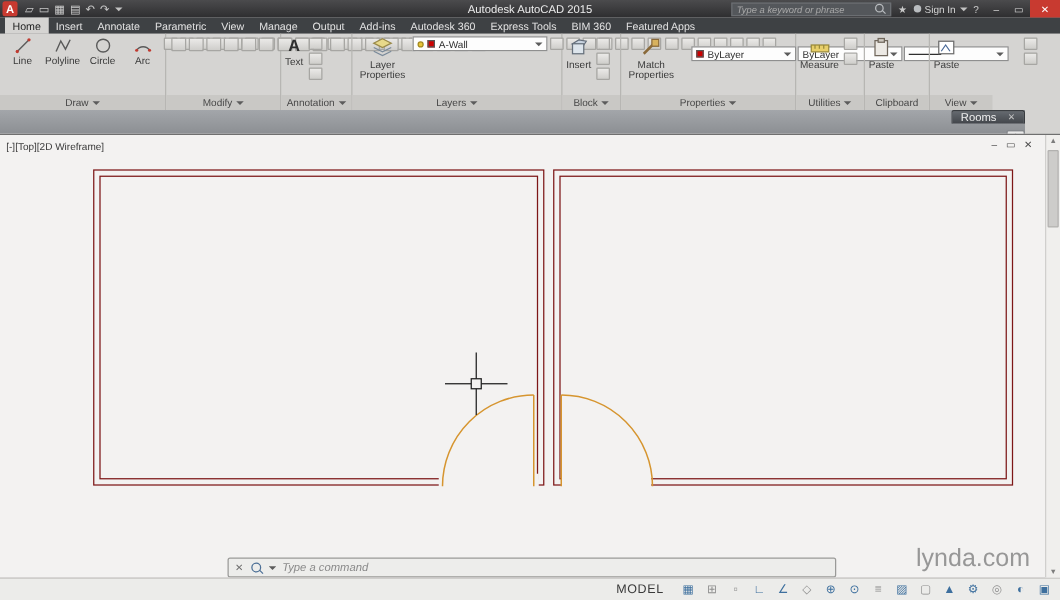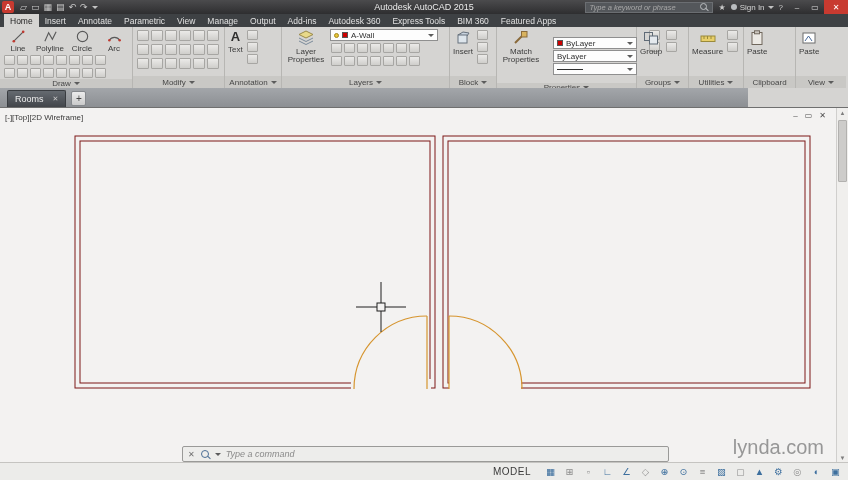--- a/index.html
+++ b/index.html
@@ -36,21 +36,21 @@
   
   .tabrow { position:absolute; top:14px; left:0; width:848px; height:13px; background:#3e4144;
             display:flex; align-items:stretch; padding-left:4px; }
   .rtab { color:#e2e2e2; font-size:8.5px; padding:0 6px; display:flex; align-items:center; white-space:nowrap; }
   .rtab.active { background:#d5d4d2; color:#222; }
 
   
   .ribbon { position:absolute; top:27px; left:0; width:848px; height:61px; background:#d5d4d2; display:flex; }
   .panel { height:61px; border-right:1px solid #b7b6b3; display:flex; flex-direction:column; flex:0 0 auto; }
   .pbody { flex:1; padding:2px 3px 0; display:flex; gap:3px; align-items:flex-start; }
-  .pbody.col { flex-direction:column; gap:1px; }
+  .pbody.col { flex-direction:row; gap:1px; }
   .plabel { height:12px; background:#c9c8c5; color:#474747; font-size:8px; display:flex;
             align-items:center; justify-content:center; gap:3px; }
   .bigtool { display:flex; flex-direction:column; align-items:center; gap:1px; color:#3a3a3a; }
   .blabel { font-size:8px; text-align:center; line-height:1.05; }
   .wraplabel { width:42px; }
   .ico16 { width:15px; height:15px; }
   .ico16 * { stroke:#5a5a5a; fill:none; stroke-width:1.2; }
   .ico16 .node { fill:#c03a30; stroke:none; }
   .ico18 { width:18px; height:18px; }
   .texticon { font-size:13px; font-weight:bold; color:#2e2e2e; line-height:16px; }
@@ -62,22 +62,22 @@
   .speck.md { width:12px; height:11px; }
   .speckcol { display:flex; flex-direction:column; }
   .ddrop { display:flex; align-items:center; gap:3px; background:#fdfdfd; border:1px solid #8f8f8f;
            height:12px; padding:0 3px; font-size:8px; color:#2f2f2f; }
   .ddrop .chev { margin-left:auto; }
   .bulb { width:5px; height:5px; border-radius:50%; background:#e7c437; border:1px solid #a3891f; flex:0 0 auto; }
   .swatch { width:6px; height:6px; background:#cc0000; border:1px solid #555; flex:0 0 auto; }
   .ltline { width:26px; height:1px; background:#2f2f2f; }
 
   
-  .filetabs { position:absolute; top:88px; left:0; width:748px; height:19px;
-              background:linear-gradient(#a3a6aa,#8c8f93); display:flex; align-items:flex-end; padding-left:7px; gap:5px; }
+  .filetabs { position:absolute; top:88px; left:0; width:820px; height:19px;
+              background:linear-gradient(#a3a6aa,#8c8f93); display:flex; align-items:flex-end; padding-left:7px; gap:5px;flex-direction:column; }
   .ftab { height:17px; background:linear-gradient(#656a70,#42454a); border:1px solid #393c40; border-bottom:none;
           border-radius:2px 2px 0 0; color:#eee; display:flex; align-items:center; gap:9px; padding:0 7px; font-size:9px; }
   .ftab .x { font-size:7px; color:#c6c6c6; }
   .newtab { width:15px; height:15px; margin-bottom:1px; background:linear-gradient(#ececec,#cacaca);
             border:1px solid #85888c; border-radius:2px; display:flex; align-items:center; justify-content:center;
             font-size:10px; color:#444; }
 
   
   .canvas { position:absolute; top:107px; left:0; width:848px; height:355px; background:#f3f2f1;
             border-top:1px solid #6f6f6f; overflow:hidden; }
@@ -365,39 +365,20 @@
         <i class="speck"></i>
         <i class="speck"></i>
       </div>
     </div>
     <div class="plabel">
         <span>Properties</span>
         <i class="chev"></i>
       </div>
   </div>
 
-  <div class="panel" style="width:52px">
-    <div class="pbody">
-      <div class="bigtool">
-        <svg class="ico18" viewBox="0 0 18 18">
-          <rect x="2.5" y="3.5" width="8" height="8" fill="none" stroke="#5f6a76"></rect>
-          <rect x="7.5" y="7" width="8" height="8" fill="#e4e9ee" stroke="#5f6a76"></rect>
-        </svg>
-        <span class="blabel">Group</span>
-      </div>
-      <div class="speckcol">
-        <i class="speck"></i>
-        <i class="speck"></i>
-      </div>
-    </div>
-    <div class="plabel">
-        <span>Groups</span>
-        <i class="chev"></i>
-      </div>
-  </div>
 
   <div class="panel" style="width:55px">
     <div class="pbody">
       <div class="bigtool">
         <svg class="ico18" viewBox="0 0 18 18">
           <rect x="2" y="7" width="14" height="5.5" fill="#e8cf6a" stroke="#9a8a3a"></rect>
           <line x1="5" y1="7" x2="5" y2="10" stroke="#9a8a3a"></line>
           <line x1="8.5" y1="7" x2="8.5" y2="10" stroke="#9a8a3a"></line>
           <line x1="12" y1="7" x2="12" y2="10" stroke="#9a8a3a"></line>
         </svg>

